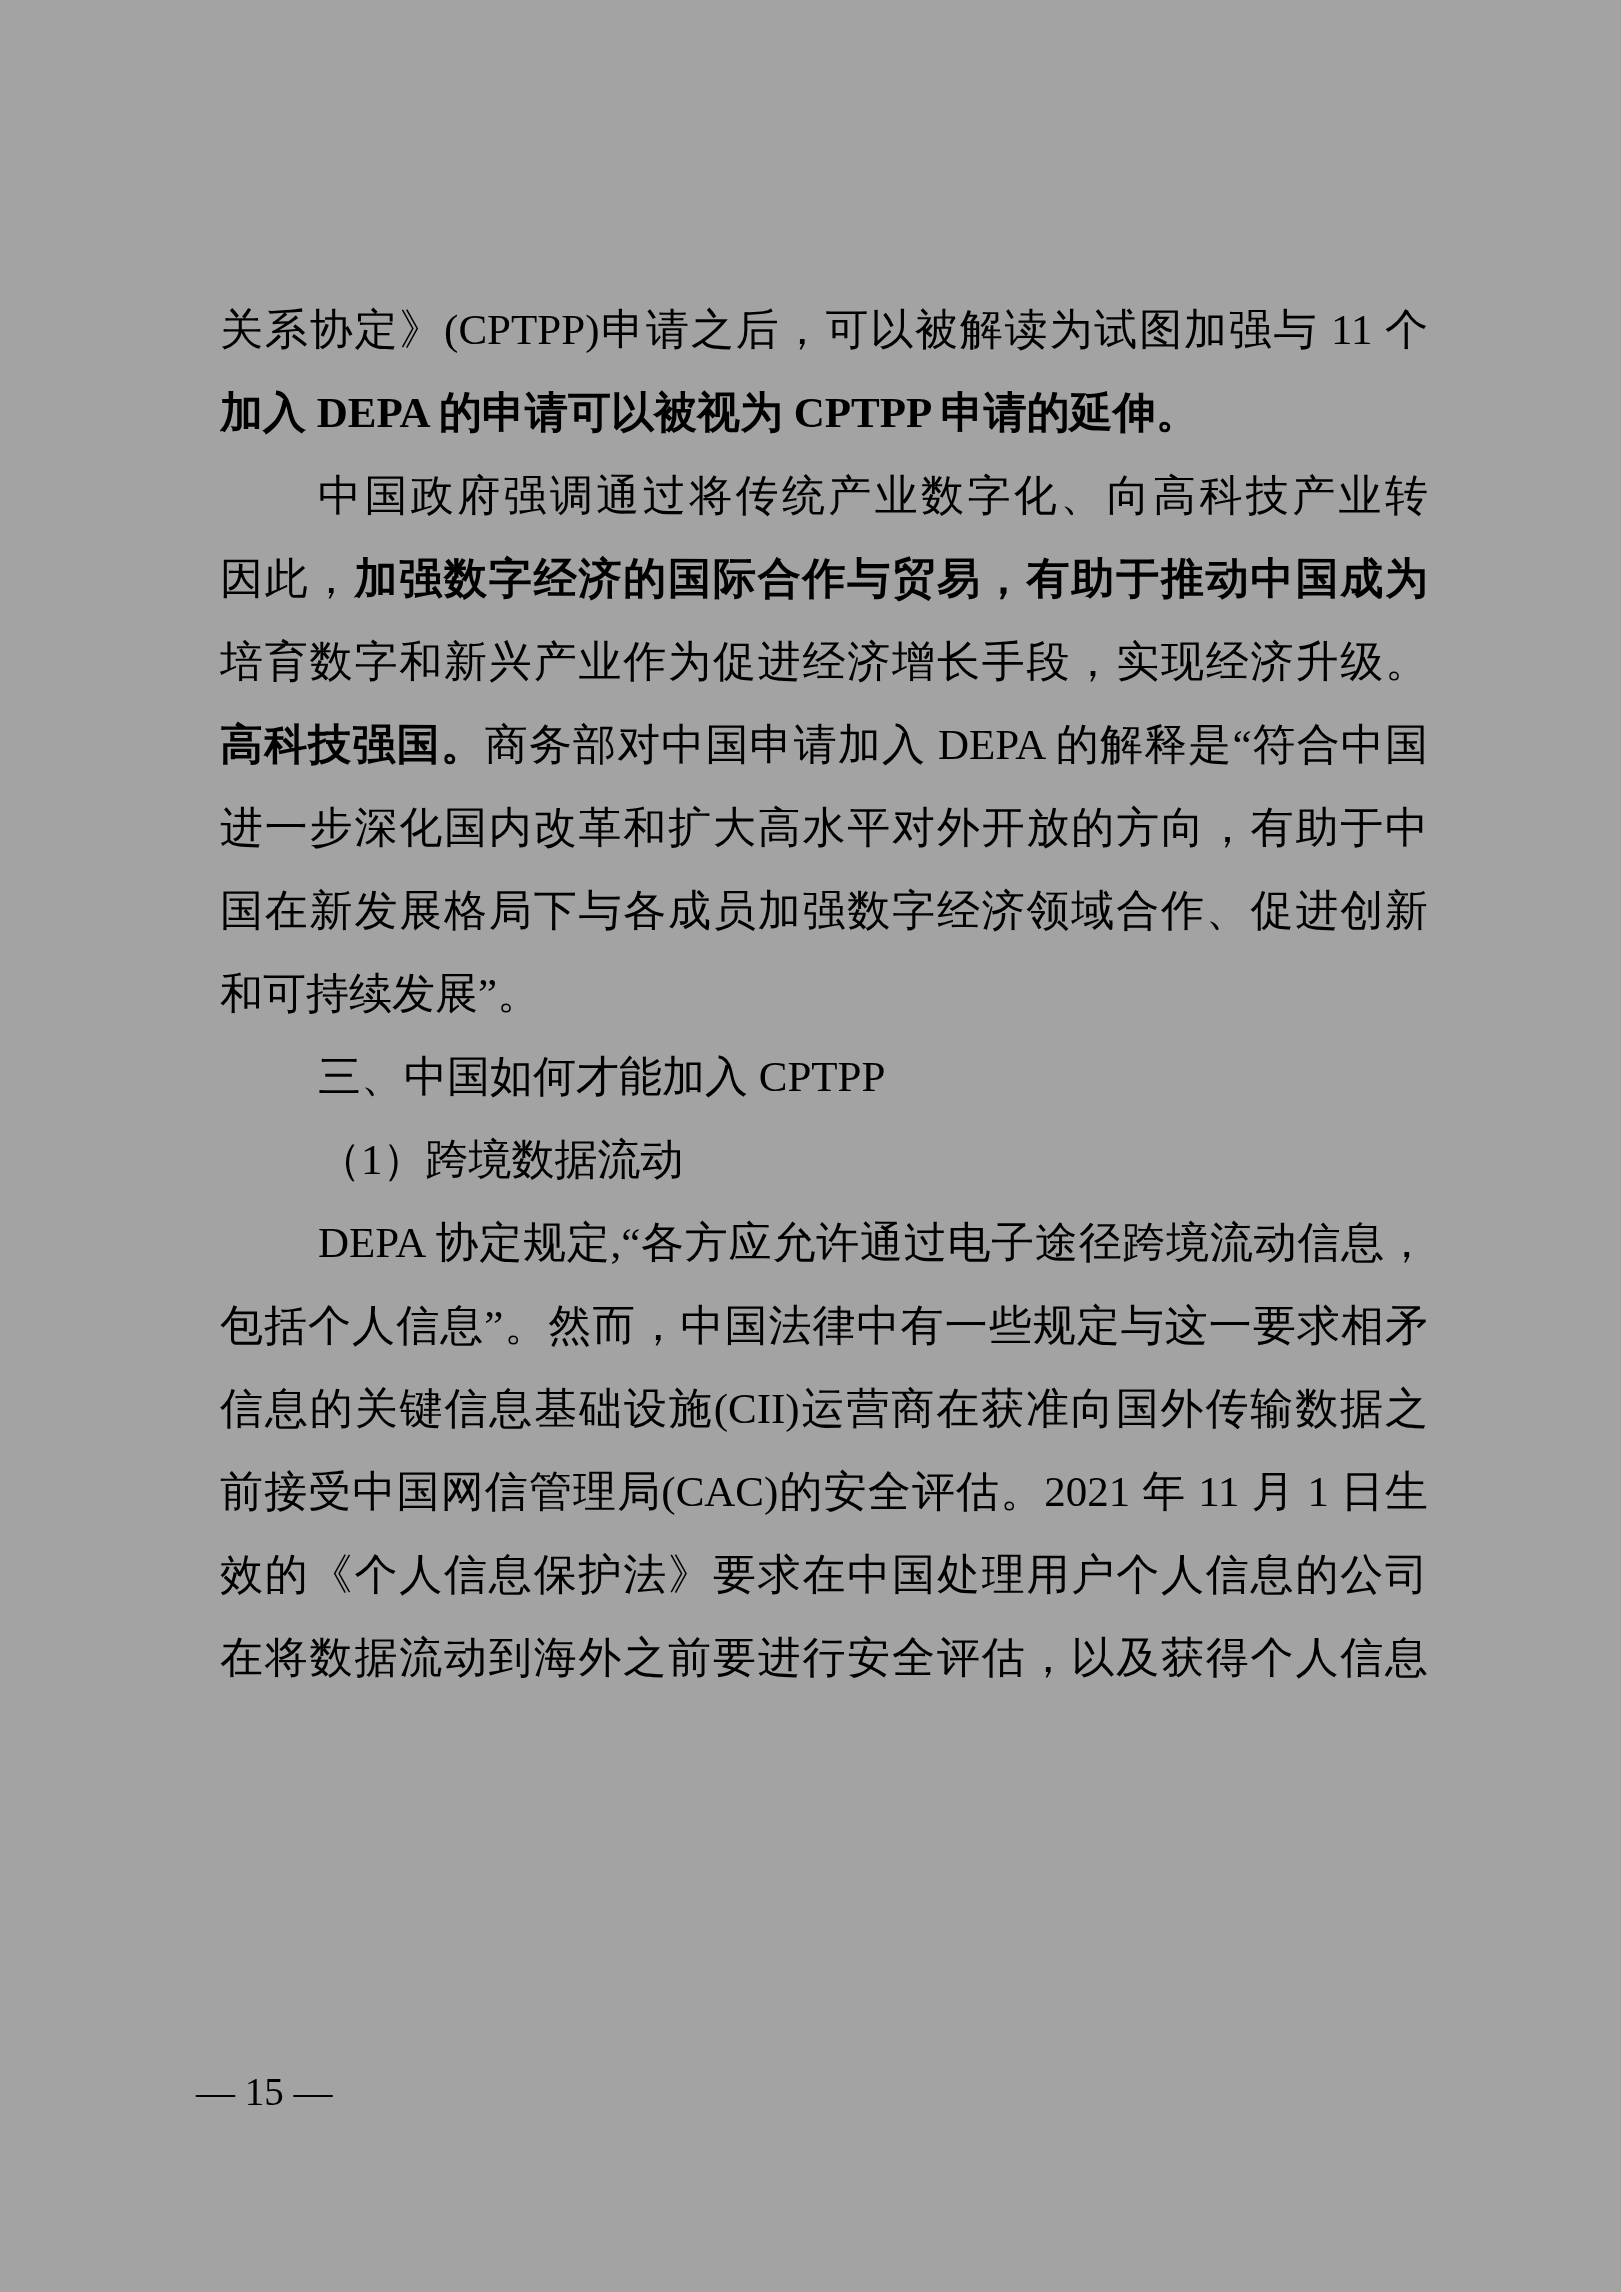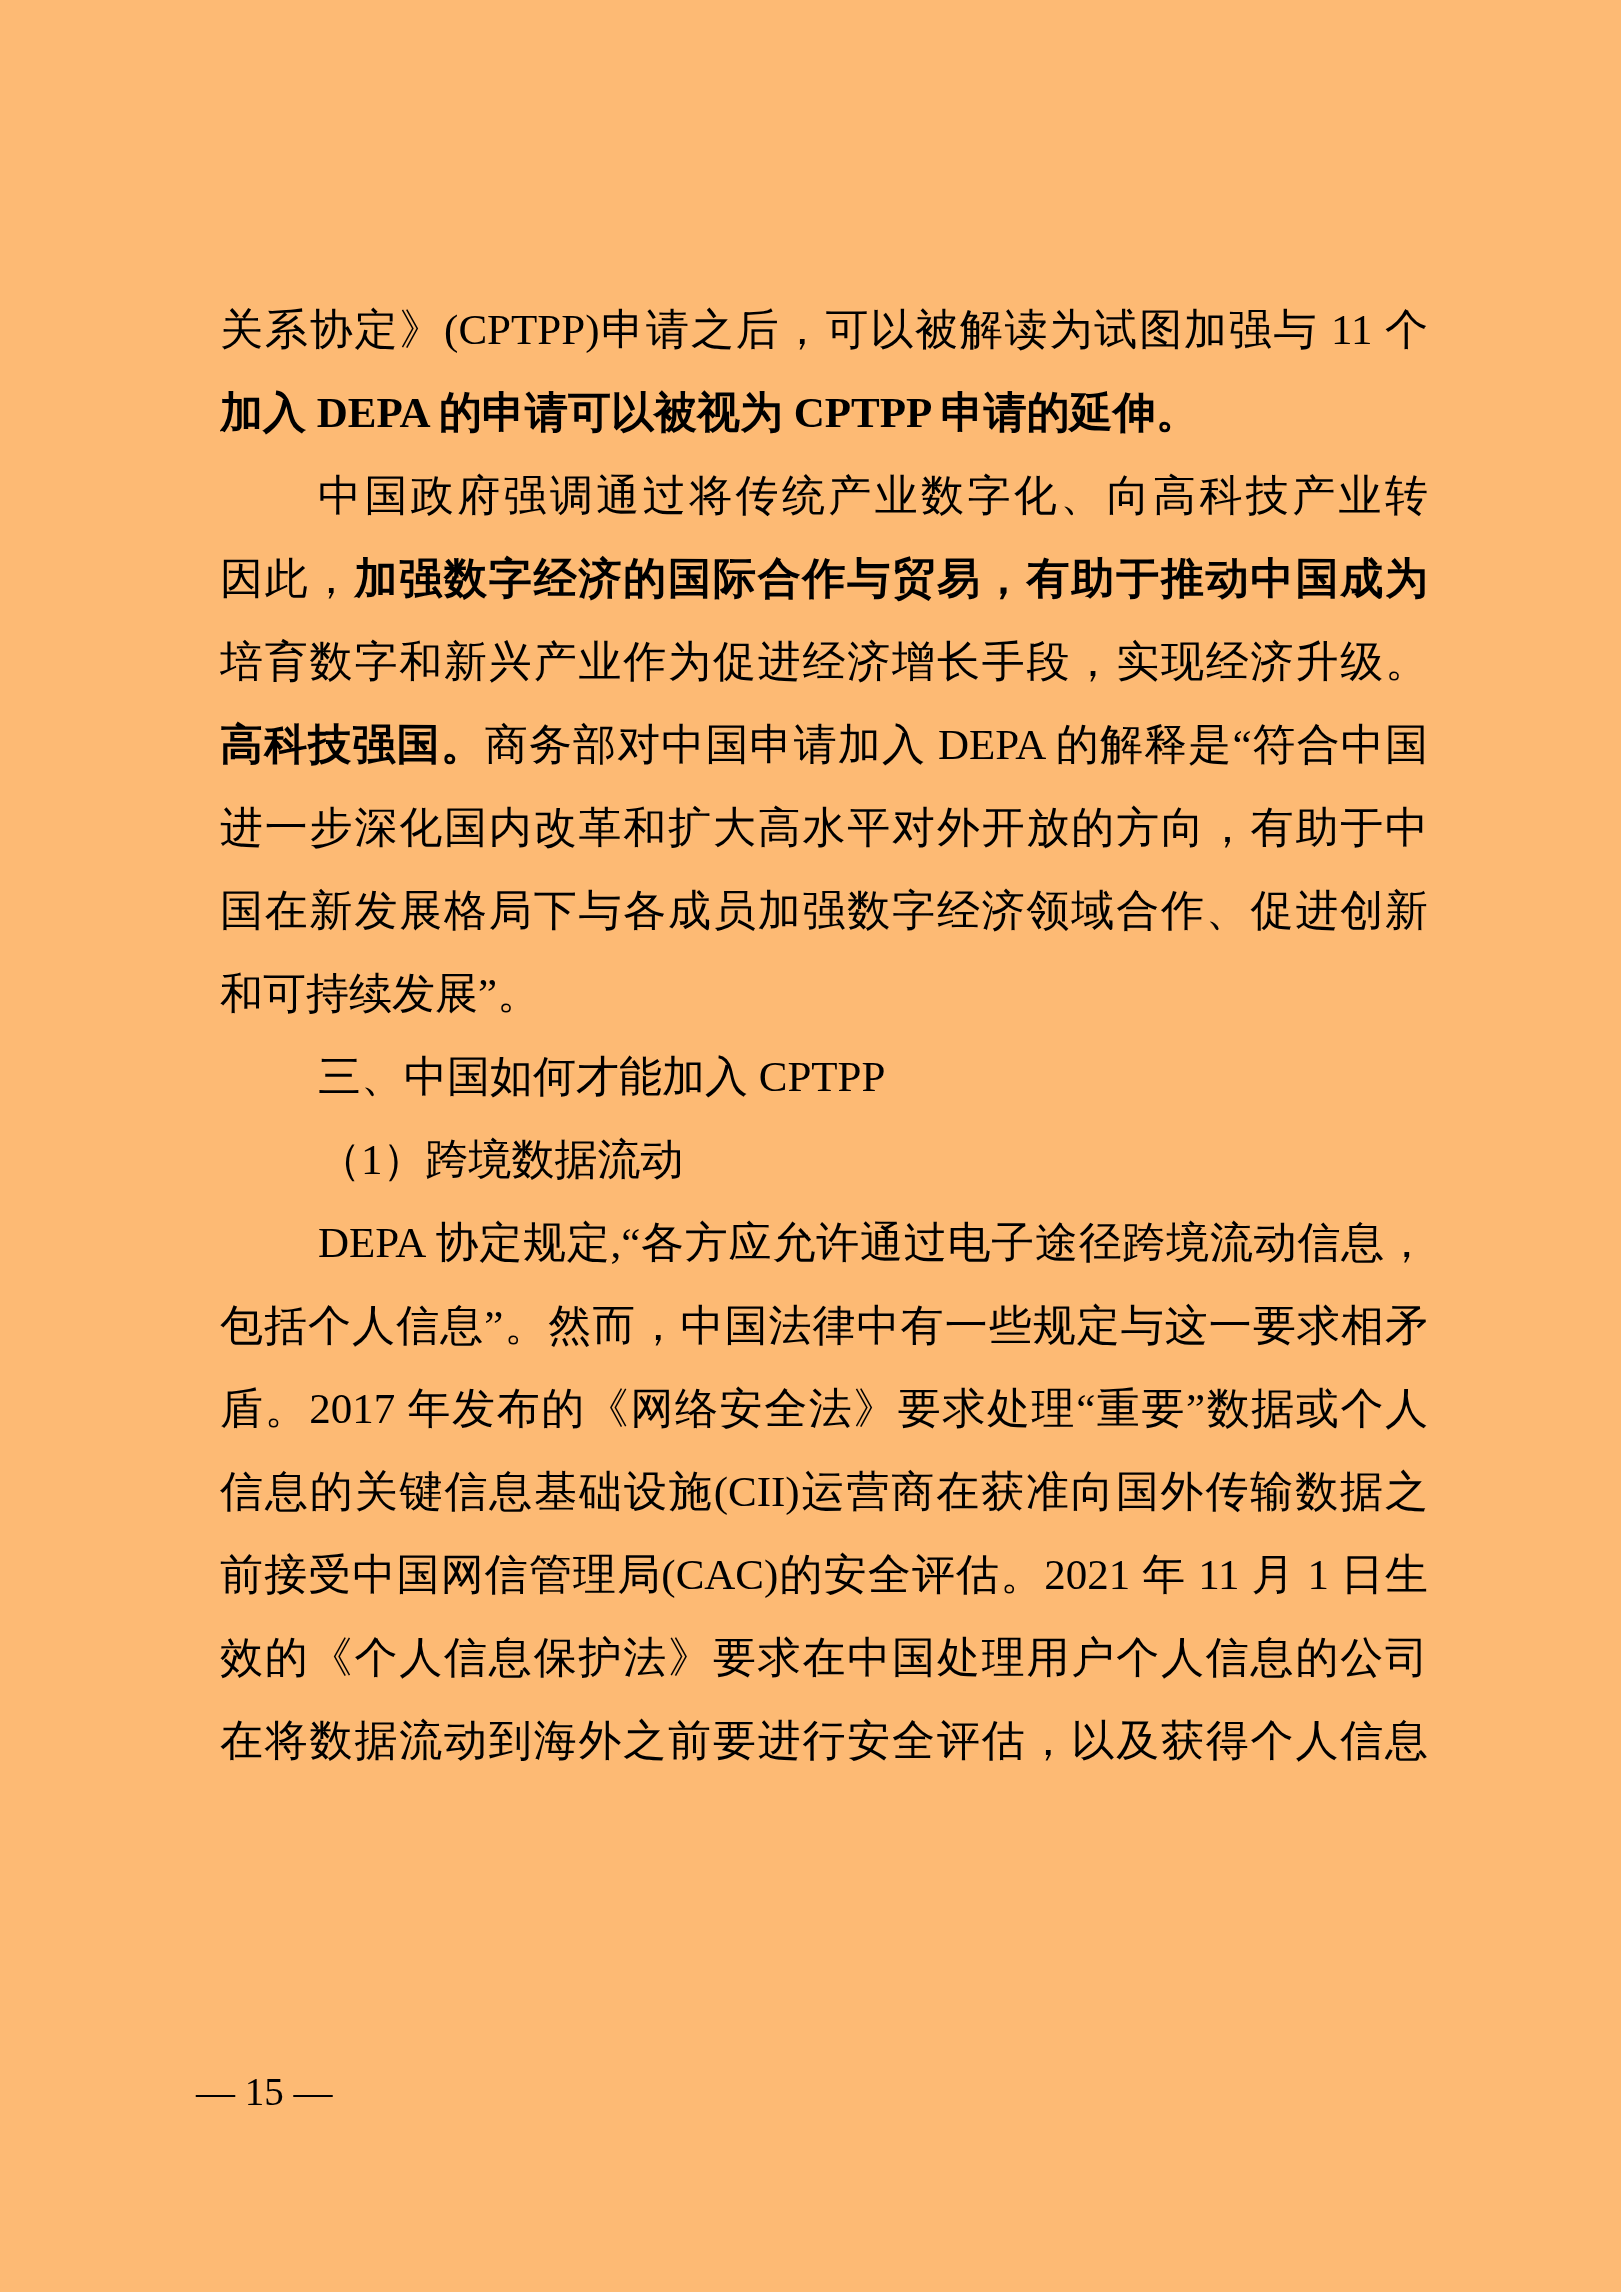--- a/index.html
+++ b/index.html
@@ -6,21 +6,21 @@
   body {
     width: 1621px; height: 2293px;
     background: #ffffff;
     position: relative;
     font-family: "Liberation Serif", "DejaVu Serif", serif;
     color: #000000;
   }
   .page {
     position: absolute; left: 0; top: 0;
     width: 1621px; height: 2293px;
-    background: #fdba74;
+    background: #a3a3a3;
     overflow: hidden;
   }
   .text-block {
     position: absolute;
     left: 220px; top: 288px;
     width: 1208px;
   }
   .line {
     height: 83px;
     line-height: 83px;
@@ -82,21 +82,20 @@
     <div class="line end ind"><span class="heading-hz">三、中国如何才能加入</span><span class="heading-latin"> CPTPP</span></div>
 
 
 
     <div class="line end ind"><span>（1）跨境数据流动</span></div>
 
     <div class="line ind"><span>DEPA 协定规定,“各方应允许通过电子途径跨境流动信息，</span></div>
 
     <div class="line"><span>包括个人信息”。然而，中国法律中有一些规定与这一要求相矛</span></div>
 
-    <div class="line"><span>盾。2017 年发布的《网络安全法》要求处理“重要”数据或个人</span></div>
 
     <div class="line"><span>信息的关键信息基础设施(CII)运营商在获准向国外传输数据之</span></div>
 
     <div class="line"><span>前接受中国网信管理局(CAC)的安全评估。2021 年 11 月 1 日生</span></div>
 
     <div class="line"><span>效的《个人信息保护法》要求在中国处理用户个人信息的公司</span></div>
 
     <div class="line"><span>在将数据流动到海外之前要进行安全评估，以及获得个人信息</span></div>
 
   </div>

